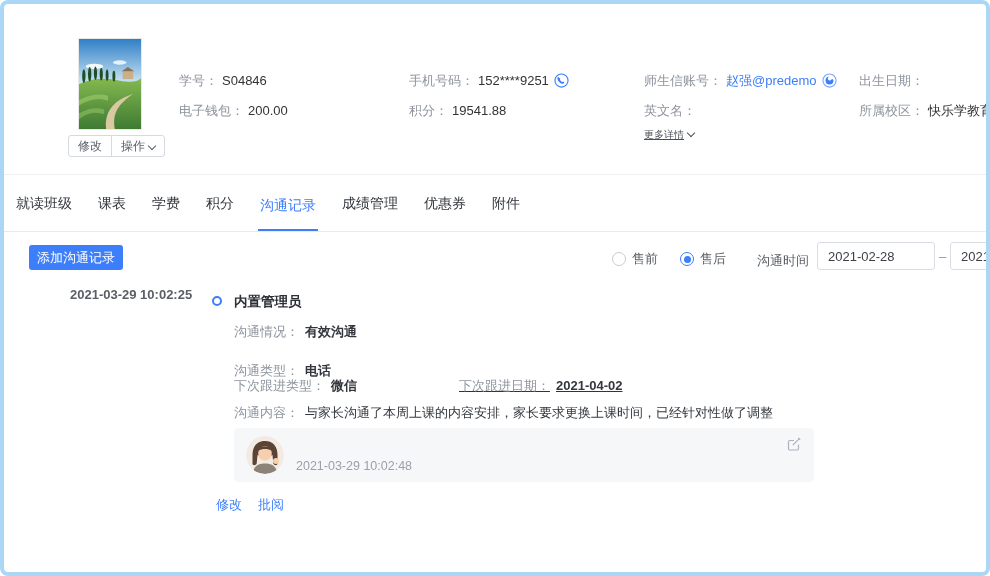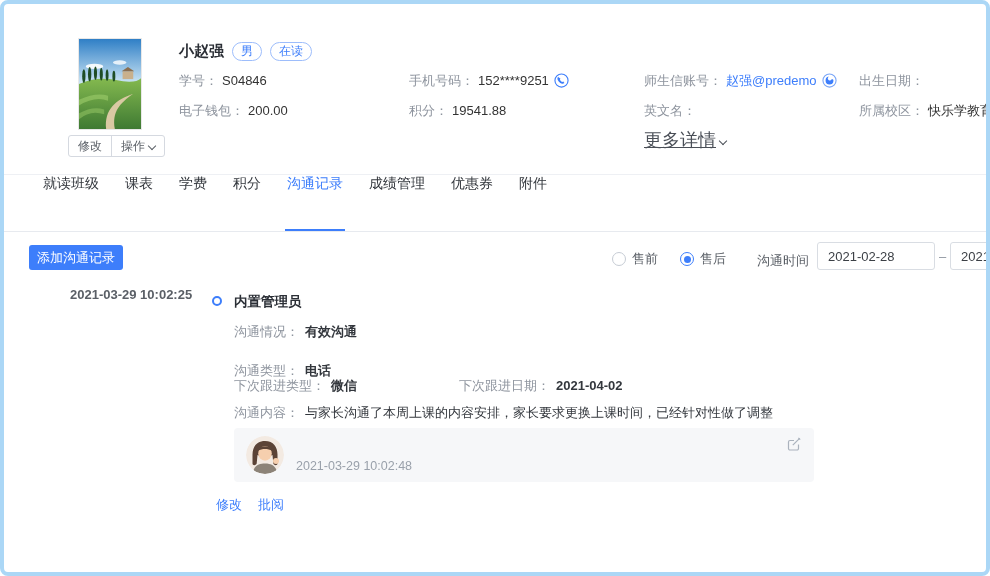--- a/index.html
+++ b/index.html
@@ -20,25 +20,25 @@
   .photo-actions .seg { display:flex; align-items:center; padding:0 9px; cursor:pointer; white-space:nowrap; }
   .photo-actions .seg + .seg { border-left:1px solid #d5d9e0; }
   .chev { display:inline-block; width:6px; height:6px; border-right:1.3px solid currentColor; border-bottom:1.3px solid currentColor; transform:rotate(45deg); vertical-align:2px; margin-left:4px; }
   .name-row { left:175px; top:38px; display:flex; align-items:center; gap:8px; }
   .name { font-size:15px; font-weight:bold; color:#2b2f36; }
   .badge { font-size:12px; color:#3d7efb; border:1px solid #9dbdfb; border-radius:10px; padding:0 8px; line-height:17px; background:#fff; }
   .frow { position:absolute; font-size:13px; color:#333; white-space:nowrap; }
   .flabel { color:#8e949e; margin-right:4px; }
   .blue { color:#3d7efb; }
   .icon-inline { display:inline-block; vertical-align:-3px; margin-left:5px; }
-  .more-link { left:640px; top:124px; font-size:18px; color:#4a4f57; text-decoration:underline; cursor:pointer; }
+  .more-link { left:640px; top:124px; font-size:10px; color:#4a4f57; text-decoration:underline; cursor:pointer; }
 
   
   .hr1 { left:0; right:0; top:170px; height:1px; background:#eef0f4; }
-  .tabs { left:0; right:0; top:171px; height:57px; display:flex; padding-left:37px; border-bottom:1px solid #e7eaef; }
+  .tabs { left:0; right:0; top:171px; height:57px; display:flex; align-items:flex-end; padding-left:10px; border-bottom:1px solid #e7eaef; }
   .tab { margin-right:22px; padding:0 2px 16px; font-size:14px; color:#33373d; cursor:pointer; border-bottom:2px solid transparent; }
   .tab.active { color:#3d7efb; border-bottom-color:#3d7efb; padding-bottom:14px; }
 
   
   .add-btn { left:25px; top:241px; height:25px; display:flex; align-items:center; padding:0 8px; background:#3d7efb; color:#fff; font-size:13px; border-radius:3px; cursor:pointer; border:none; }
   .radios { left:608px; top:246px; display:flex; gap:22px; font-size:13px; color:#5a5f66; align-items:center; }
   .radio { display:flex; align-items:center; gap:6px; cursor:pointer; }
   .rdot { width:14px; height:14px; border:1px solid #c6ccd4; border-radius:50%; background:#fff; position:relative; }
   .rdot.sel { border-color:#3d7efb; }
   .rdot.sel::after { content:""; position:absolute; inset:2.5px; background:#3d7efb; border-radius:50%; }
@@ -109,25 +109,20 @@
   <div class="abs photo-actions">
     <div class="seg">
         <span>修改</span>
       </div>
     <div class="seg">
         <span>操作</span>
         <i class="chev"></i>
       </div>
   </div>
 
-  <div class="abs name-row">
-    <span class="name">小赵强</span>
-    <span class="badge">男</span>
-    <span class="badge">在读</span>
-  </div>
 
   <div class="frow" style="left:175px; top:68px;">
     <span class="flabel">学号：</span><span>S04846</span>
   </div>
   <div class="frow" style="left:405px; top:68px;">
     <span class="flabel">手机号码：</span><span>152****9251</span><span class="icon-inline"><svg width="15" height="15" viewBox="0 0 16 16">
           <circle cx="8" cy="8" r="7" fill="none" stroke="#3d7efb" stroke-width="1.2"></circle>
           <path d="M5.1 4.7 l1.7 1.1 -0.5 1.4 c0.45 1.05 1.25 1.85 2.3 2.3 l1.4 -0.5 1.1 1.7 c-0.85 0.85 -2.1 1.05 -3.1 0.55 -1.85 -0.85 -3.3 -2.3 -4.1 -4.1 -0.5 -1.05 -0.3 -2.3 0.55 -3.1 z" fill="#3d7efb"></path>
         </svg></span>
   </div>
@@ -194,21 +189,21 @@
 
   <div class="rrow" style="left:230px; top:319px;">
     <span class="flabel">沟通情况：</span><span class="rval">有效沟通</span>
   </div>
   <div class="rrow" style="left:230px; top:358px;">
     <span class="flabel">沟通类型：</span><span class="rval">电话</span>
   </div>
   <div class="rrow" style="left:230px; top:373px;">
     <span class="flabel">下次跟进类型：</span><span class="rval">微信</span>
   </div>
-  <div class="rrow" style="left:455px; top:373px;">
+  <div class="rrow" style="left:455px; top:373px;text-decoration:underline;">
     <span class="flabel">下次跟进日期：</span><span class="rval">2021-04-02</span>
   </div>
   <div class="rrow" style="left:230px; top:400px;">
     <span class="flabel">沟通内容：</span><span class="rval-plain">与家长沟通了本周上课的内容安排，家长要求更换上课时间，已经针对性做了调整</span>
   </div>
 
   <div class="abs comment-box">
     <div class="c-avatar">
       <svg viewBox="0 0 38 38">
         <defs>

